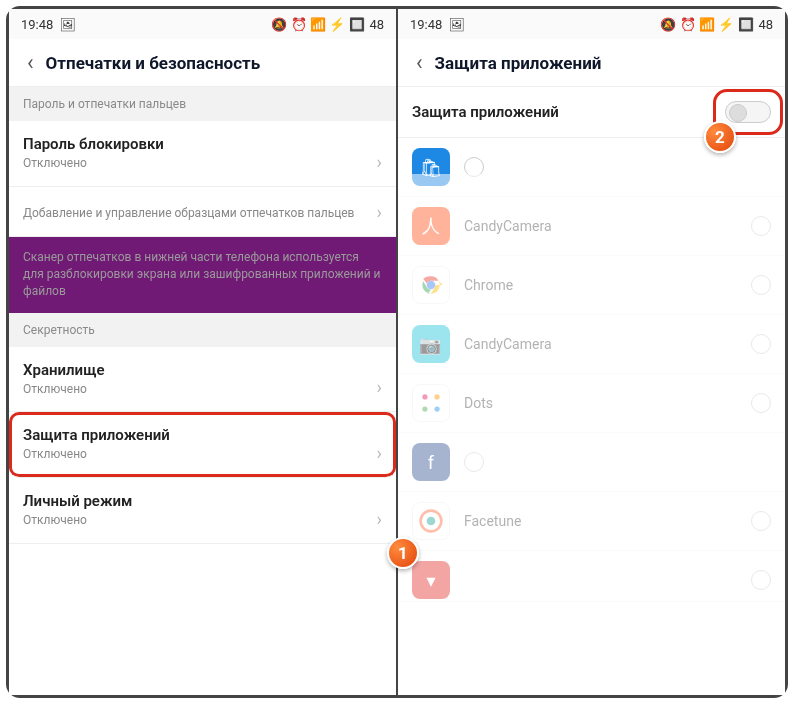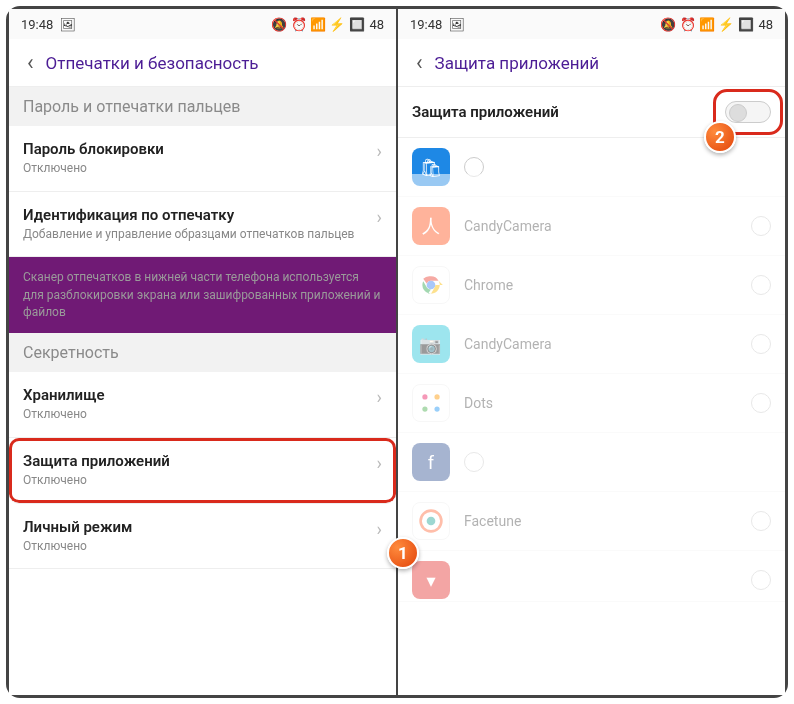--- a/index.html
+++ b/index.html
@@ -8,23 +8,23 @@
   .panes { display: flex; width: 100%; height: 100%; }
   .pane { flex: 1; height: 100%; overflow: hidden; background: #fff; position: relative; }
   .pane.left { border-right: 2px solid #444; }
   .pane.right .faded-overlay { position:absolute; top:165px; left:0; right:0; bottom:0; background: rgba(255,255,255,0.55); pointer-events:none; }
   .statusbar { display:flex; justify-content:space-between; align-items:center; height:30px; padding:0 12px; font-size:13px; color:#333; background:#fafafa;}
   .sb-left, .sb-right { display:flex; align-items:center; gap:6px; }
   .sb-right { gap:4px; }
   .ico { font-size:13px; line-height:1; }
   .header { display:flex; align-items:center; height:48px; padding:0 10px; background:#fff; border-bottom:1px solid #eee;}
   .back { font-size:22px; color:#555; padding:0 8px; }
-  .header-title { font-size:17px; font-weight:400; color:#4c1d95; margin-left:4px; }
-  .section-head { background:#f2f2f2; color:#8a8a8a; font-size:16px; padding:10px 14px; }
-  .row { display:flex; align-items:flex-start; padding:12px 14px; border-bottom:1px solid #eee; background:#fff; position:relative; }
+  .header-title { font-size:17px; font-weight:700; color:#0f172a; margin-left:4px; }
+  .section-head { background:#f2f2f2; color:#8a8a8a; font-size:12px; padding:10px 14px; }
+  .row { display:flex; align-items:flex-end; padding:12px 14px; border-bottom:1px solid #eee; background:#fff; position:relative; }
   .row.tall { padding:14px 14px; }
   .row .col { flex:1; display:flex; flex-direction:column; gap:3px;}
   .row .title { font-size:15px; font-weight:600; color:#222; }
   .row .sub { font-size:12px; color:#888; line-height:1.3;}
   .chev { color:#bbb; font-size:18px; padding-left:8px;}
   .note { padding:12px 14px; font-size:12px; color:#9a9a9a; line-height:1.45; background:#701a75;}
   .row.highlight { position:relative; box-shadow: inset 0 0 0 3px #d92a1c; border-radius:10px;}
   .toggle-row { display:flex; align-items:center; justify-content:space-between; padding:14px 14px; border-bottom:1px solid #eee;}
   .toggle-row .title { font-size:15px; font-weight:600; color:#222;}
   .toggle-wrap { position:relative; }
@@ -75,21 +75,20 @@
       <div class="row tall">
         <div class="col">
           <span class="title">Пароль блокировки</span>
           <span class="sub">Отключено</span>
         </div>
         <span class="chev">›</span>
       </div>
 
       <div class="row tall">
         <div class="col">
-          <span class="title">Идентификация по отпечатку</span>
           <span class="sub">Добавление и управление образцами отпечатков пальцев</span>
         </div>
         <span class="chev">›</span>
       </div>
 
       <div class="note">Сканер отпечатков в нижней части телефона используется для разблокировки экрана или зашифрованных приложений и файлов</div>
 
       <div class="section-head">Секретность</div>
 
       <div class="row tall">

